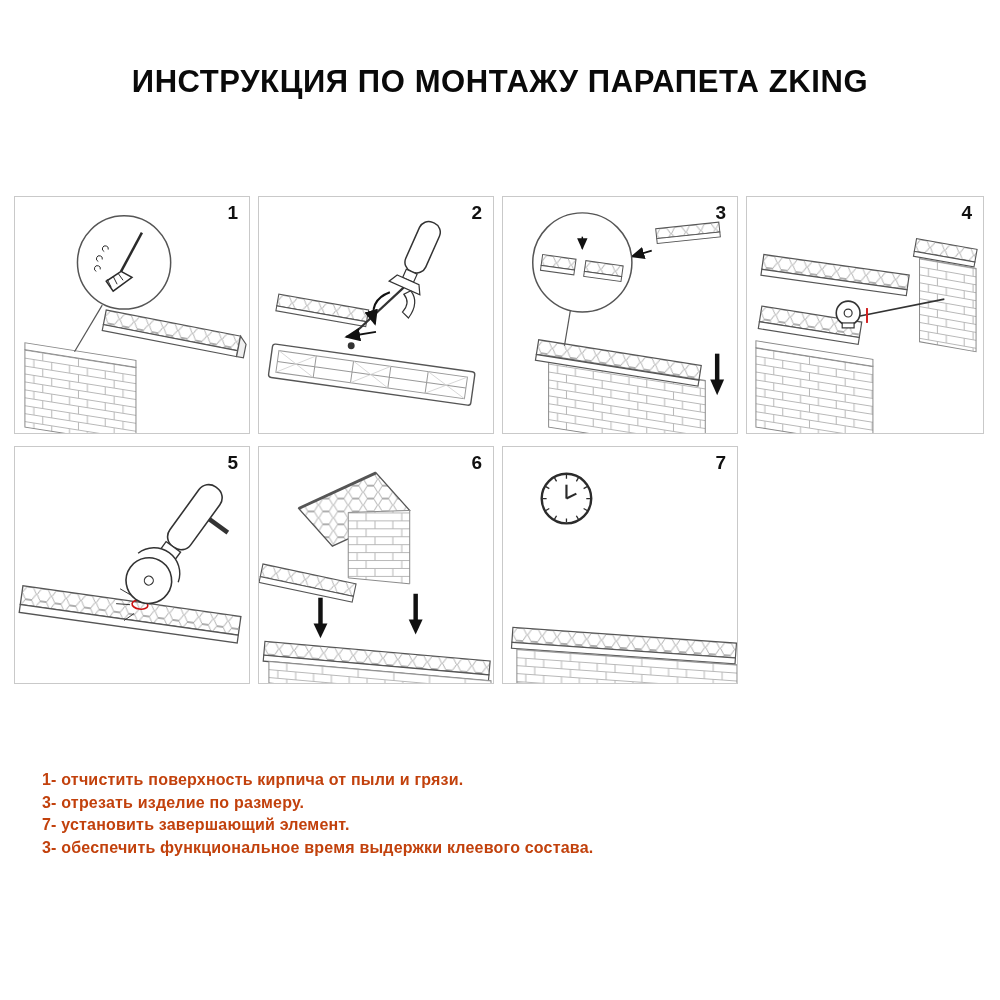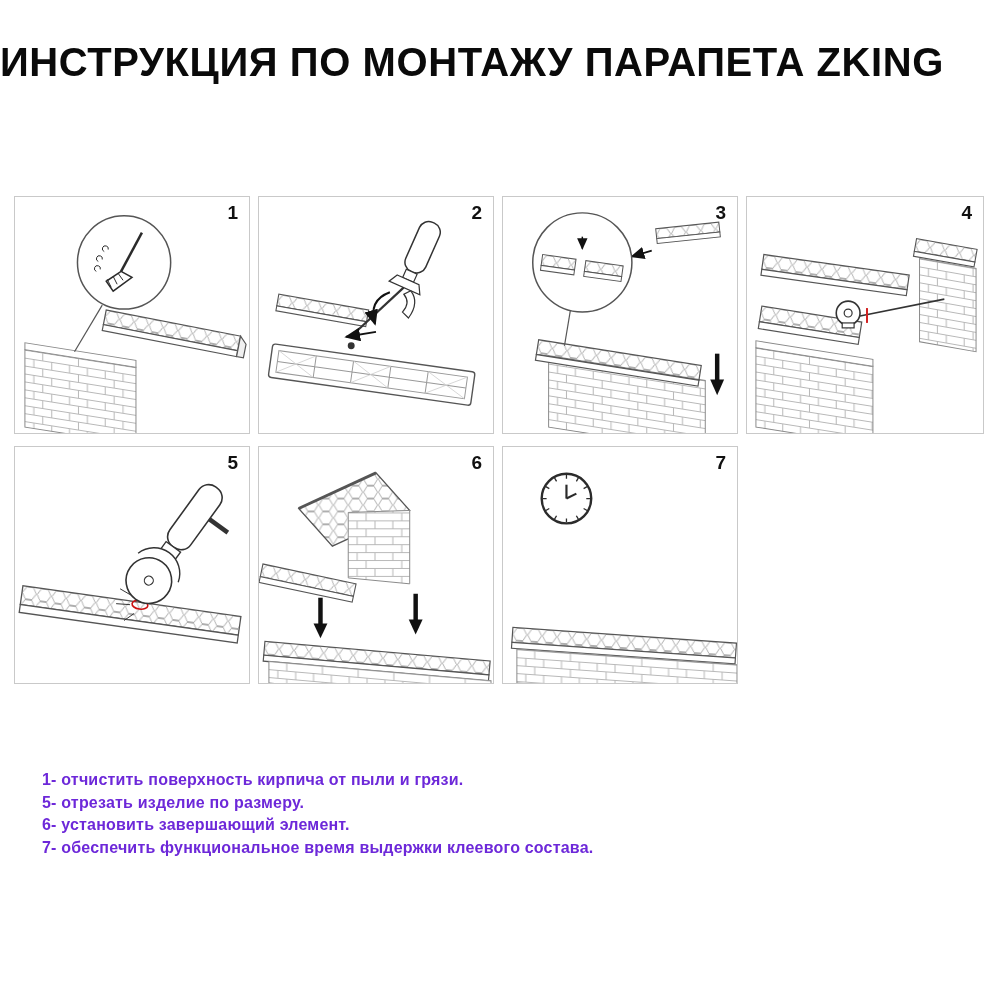--- a/index.html
+++ b/index.html
@@ -1,31 +1,31 @@
 <!DOCTYPE html>
 <html><head>
 <meta charset="utf-8">
 <style>
   * { margin:0; padding:0; box-sizing:border-box; }
   html,body { background:#ffffff; }
   body { width:1000px; height:1000px; font-family:"Liberation Sans", sans-serif; }
   .page { position:relative; width:1000px; height:1000px; background:#fff; overflow:hidden; }
-  .title { position:absolute; top:40px; left:0; width:100%; 
-           font-size:40px; font-weight:800; letter-spacing:0.6px; color:#0a0a0a; white-space:nowrap; }
+  .title { position:absolute; top:64px; left:0; width:100%; text-align:center;
+           font-size:31px; font-weight:800; letter-spacing:0.6px; color:#0a0a0a; white-space:nowrap; }
   .panel { position:absolute; width:236px; height:238px; border:1px solid #c9c9c9; background:#fff; }
   .panel svg.ill { position:absolute; left:0; top:0; width:100%; height:100%; }
   .panel .num { position:absolute; top:5px; right:11px; font-size:19px; font-weight:700; color:#111; }
   .p1 { left:14px;  top:196px; }
   .p2 { left:258px; top:196px; }
   .p3 { left:502px; top:196px; }
   .p4 { left:746px; top:196px; width:238px; }
   .p5 { left:14px;  top:446px; }
   .p6 { left:258px; top:446px; }
   .p7 { left:502px; top:446px; }
-  .steps { position:absolute; left:42px; top:769px; color:#6d28d9; }
+  .steps { position:absolute; left:42px; top:769px; color:#c2410c; }
   .steps .step-line { font-size:16px; font-weight:700; line-height:22.5px; letter-spacing:0.2px; white-space:nowrap; }
 </style>
 </head>
 <body>
 
 <div class="page">
 
   <svg width="0" height="0" style="position:absolute" aria-hidden="true">
     <defs>
       <pattern id="bricks" width="36" height="16" patternUnits="userSpaceOnUse">
@@ -227,18 +227,18 @@
       </g>
       <g transform="translate(14,204) skewY(4)">
         <rect width="222" height="34" fill="url(#bricks)" stroke="#8a8a8a"></rect>
       </g>
     </svg>
     <div class="num">7</div>
   </div>
 
   <div class="steps">
     <div class="step-line">1- отчистить поверхность кирпича от пыли и грязи.</div>
-    <div class="step-line">5- отрезать изделие по размеру.</div>
-    <div class="step-line">6- установить завершающий элемент.</div>
-    <div class="step-line">7- обеспечить функциональное время выдержки клеевого состава.</div>
+    <div class="step-line">3- отрезать изделие по размеру.</div>
+    <div class="step-line">7- установить завершающий элемент.</div>
+    <div class="step-line">3- обеспечить функциональное время выдержки клеевого состава.</div>
   </div>
 
 </div>
 
 </body></html>

